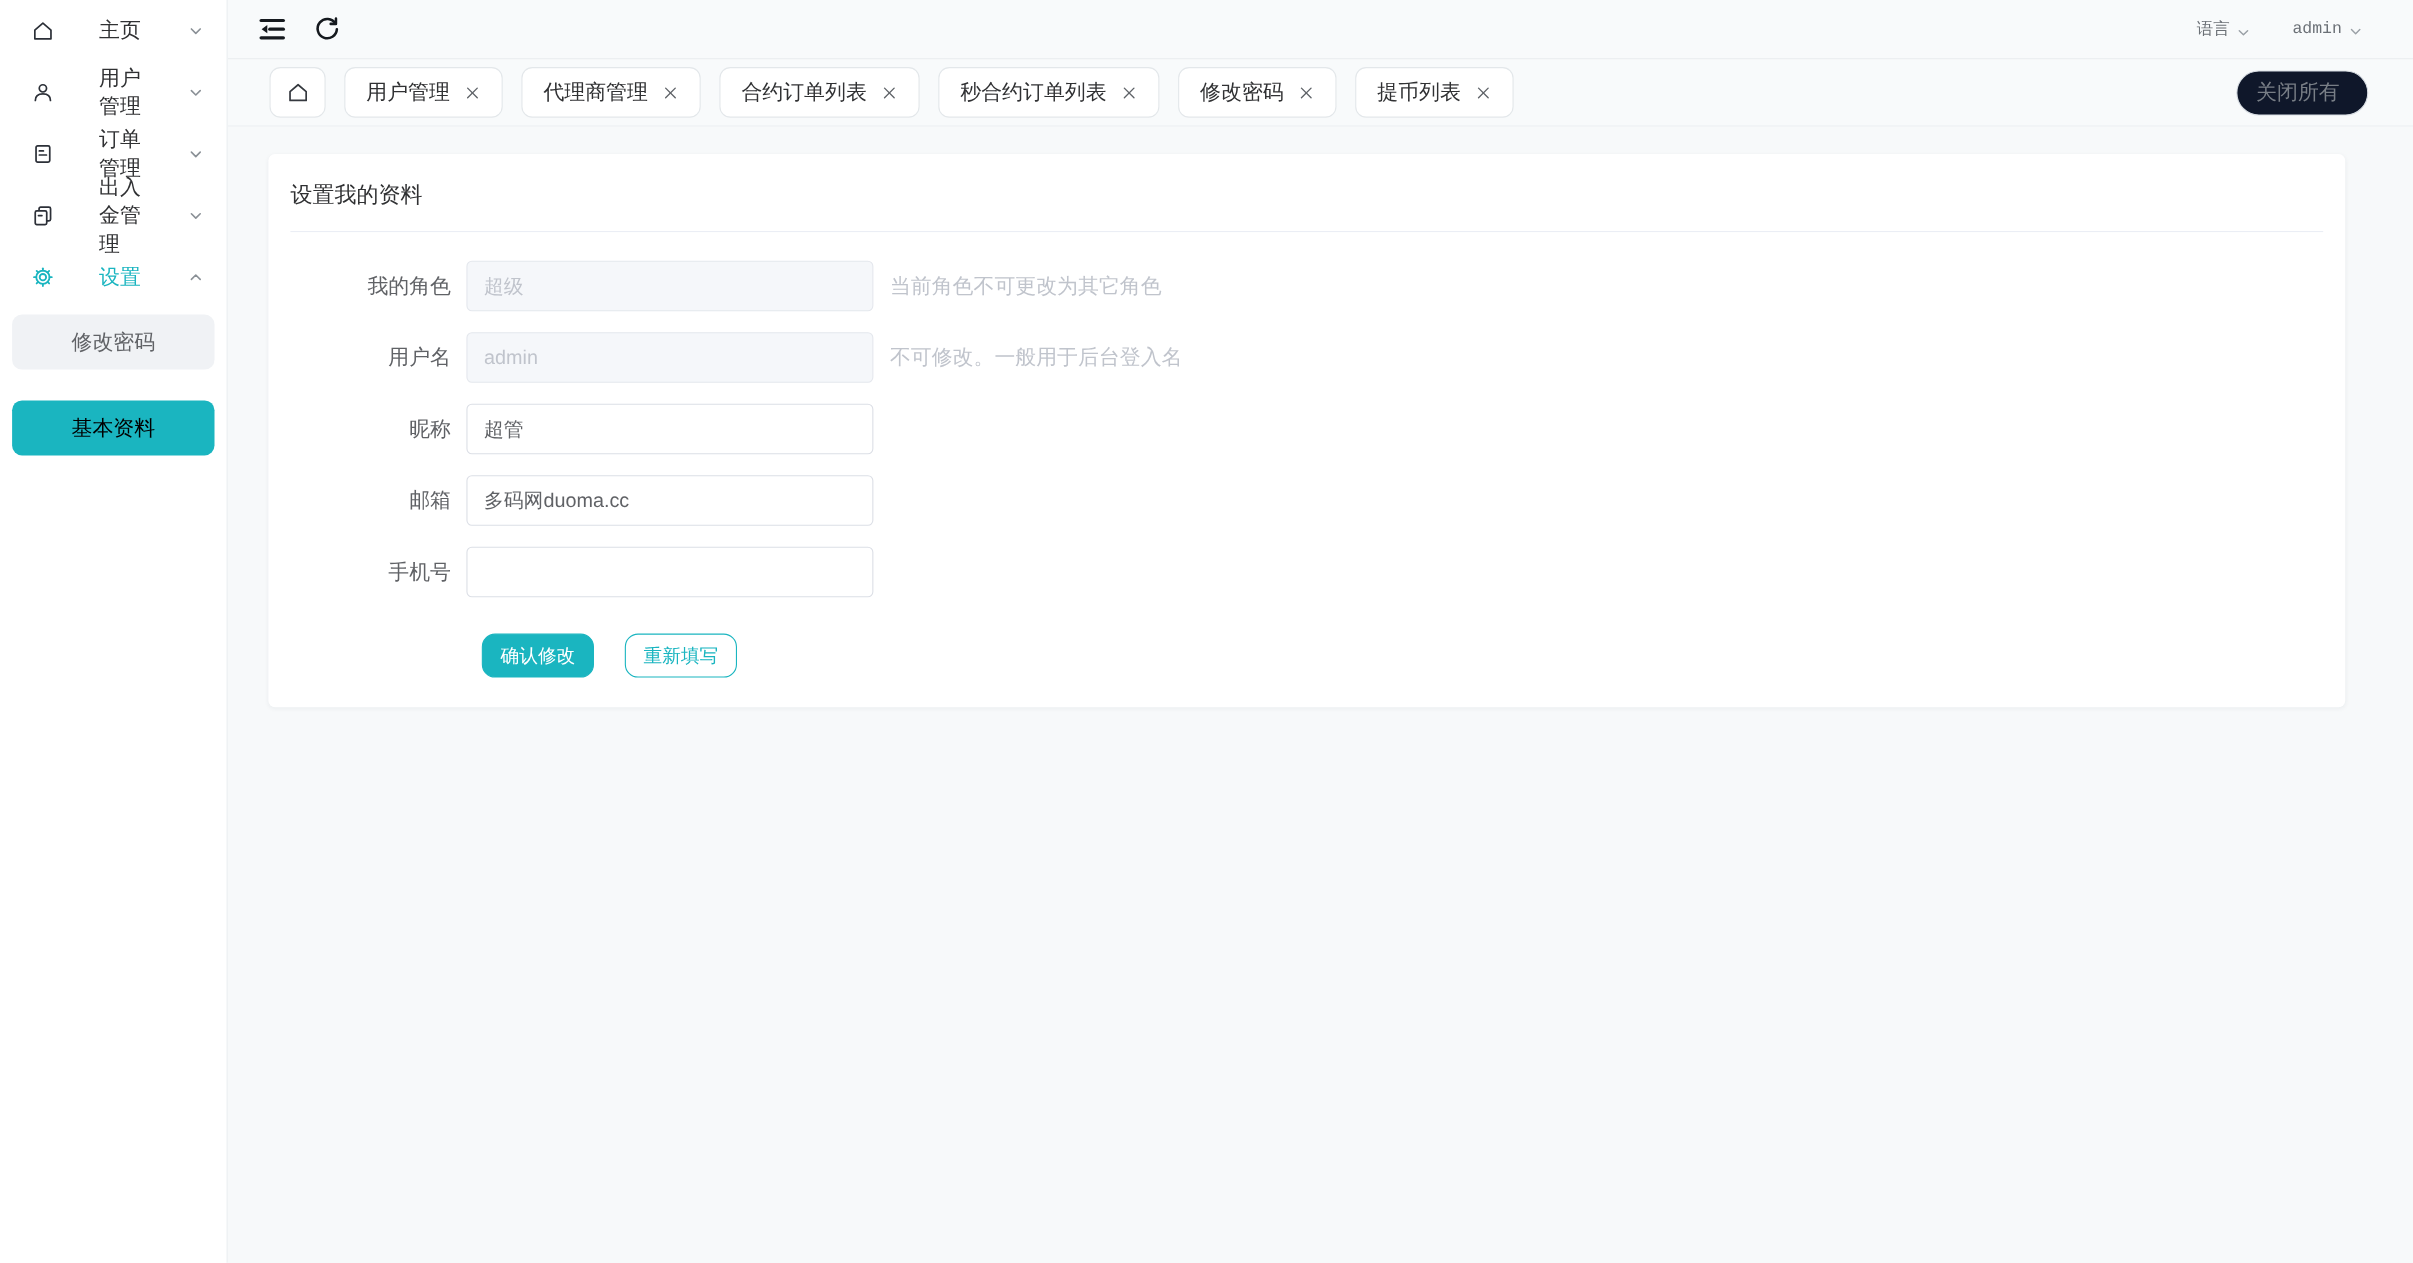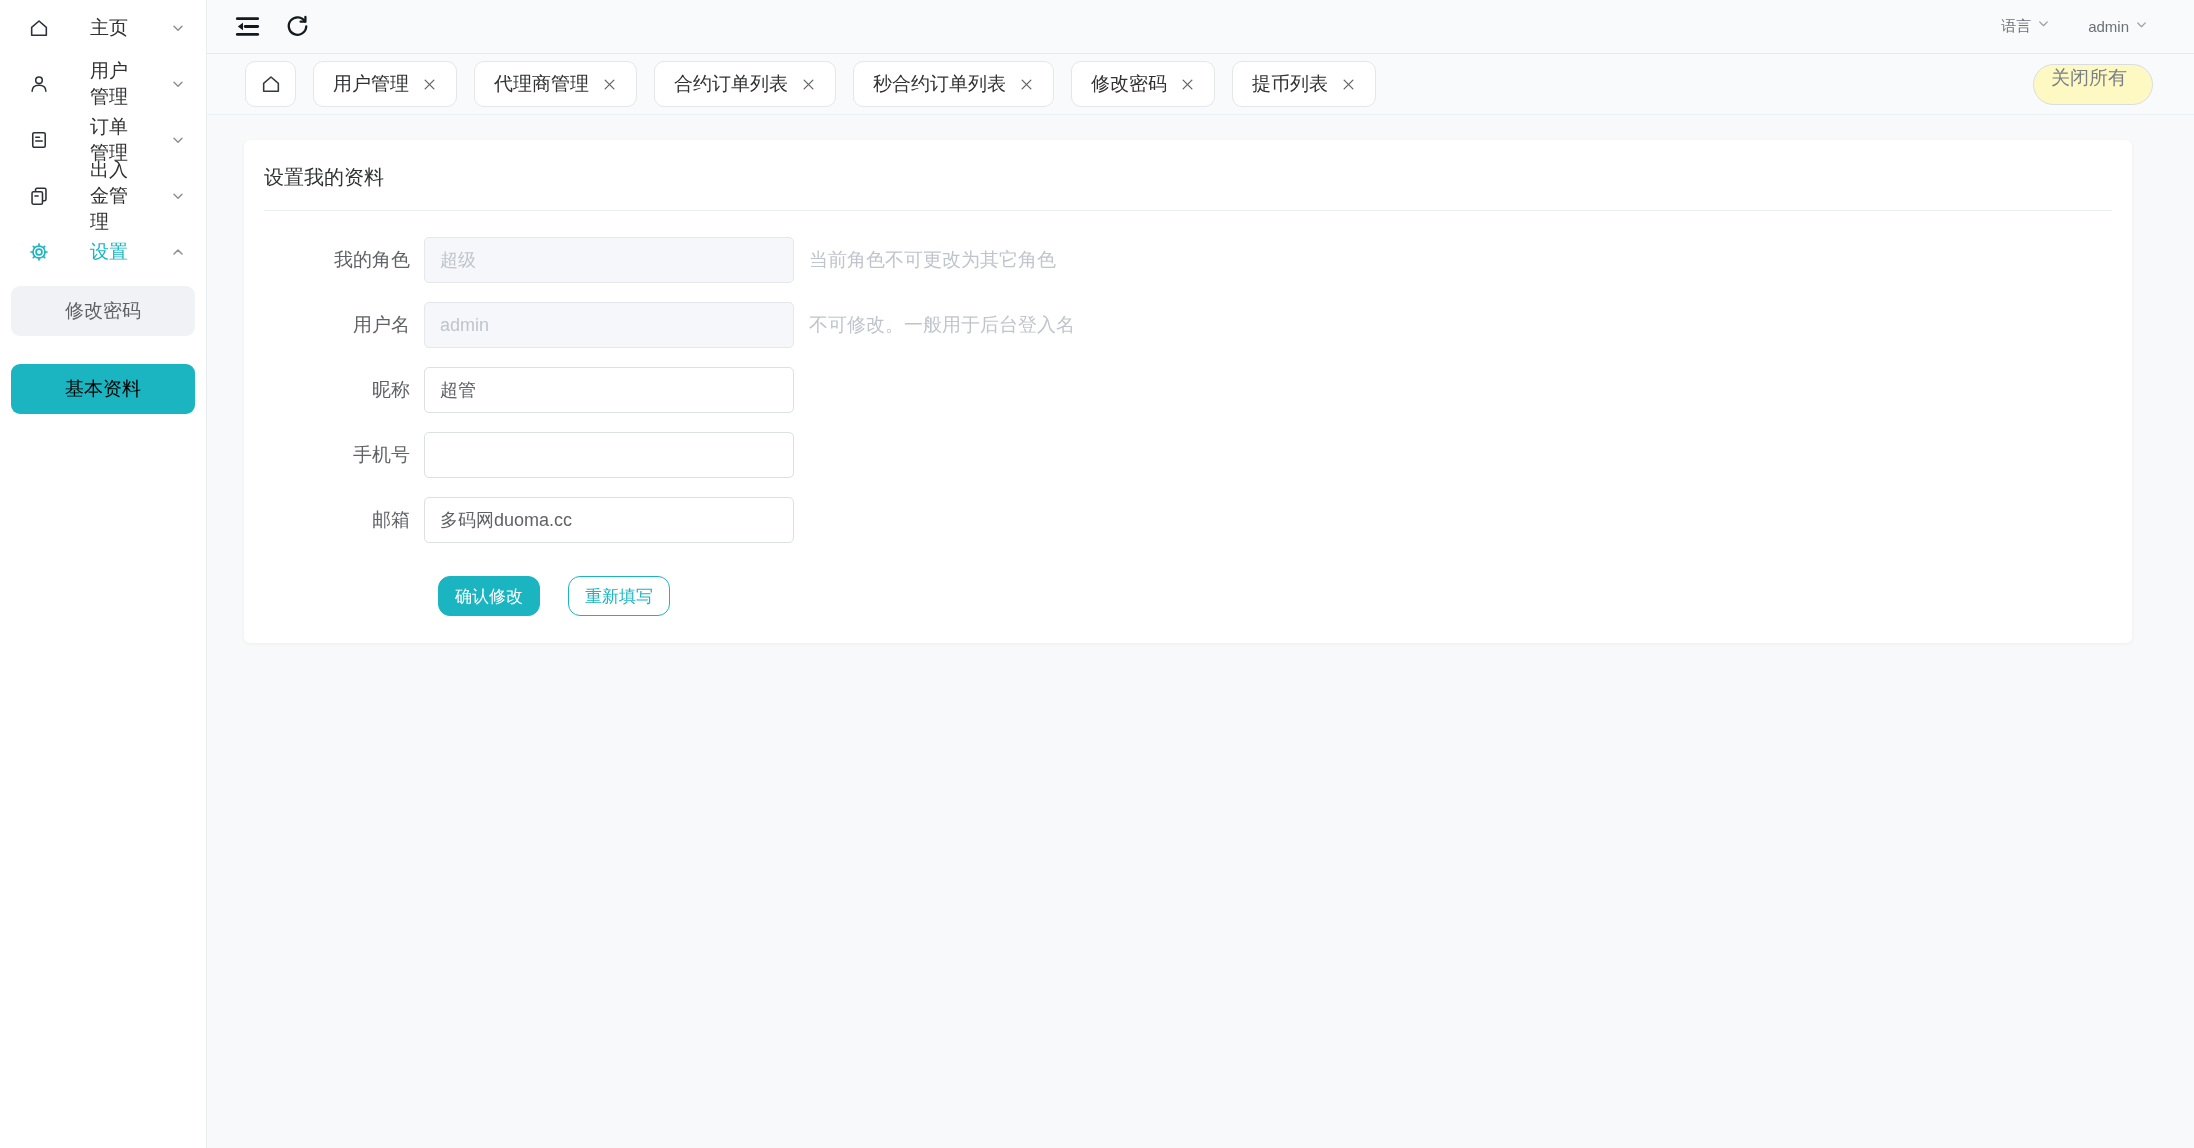--- a/index.html
+++ b/index.html
@@ -48,39 +48,39 @@
   
   .main{margin-left:207px;height:1148px;display:flex;flex-direction:column;}
 
   .navbar{
     height:54px;background:#f8fafb;border-bottom:1px solid #e7eaed;
     display:flex;align-items:center;padding:0 46px 0 25px;flex:0 0 auto;
   }
   .nav-icon-btn{width:30px;height:30px;display:flex;align-items:center;justify-content:center;
     cursor:pointer;color:#15191e;margin-right:20px;background:none;border:none;}
   .nav-spacer{flex:1;}
-  .nav-drop{display:flex;align-items:flex-start;font-size:15px;color:#6b7076;cursor:pointer;margin-left:38px;}
+  .nav-drop{display:flex;align-items:flex-end;font-size:15px;color:#6b7076;cursor:pointer;margin-left:38px;font-family:Liberation Mono, monospace;}
   .nav-drop .dd-chevron{width:13px;height:13px;margin-left:6px;color:#9aa0a6;}
 
   .tabbar{
     height:61px;background:#f8fafb;border-bottom:1px solid #edf0f2;
     display:flex;align-items:center;padding:0 41px 0 38px;flex:0 0 auto;
   }
   .tab{
     height:46px;background:#fff;border:1px solid #e3e7ea;border-radius:10px;
     display:flex;align-items:center;padding:0 19px;margin-right:17px;
     font-size:19px;color:var(--text-dark);cursor:pointer;white-space:nowrap;
   }
   .tab-home{width:51px;justify-content:center;padding:0;}
   .tab-home .home-glyph{width:22px;height:22px;color:#35393f;}
   .tab .tab-close{width:15px;height:15px;margin-left:13px;color:#5f6368;cursor:pointer;}
   .tab-spacer{flex:1;}
   .close-all{
-    height:41px;border:1px solid #d8dde3;border-radius:21px;background:#fef9c3;
-    display:flex;padding:0 17px;font-size:19px;color:#787e86;cursor:pointer;
+    height:41px;border:1px solid #d8dde3;border-radius:21px;background:#0f172a;
+    display:flex;align-items:center;padding:0 17px;font-size:19px;color:#787e86;cursor:pointer;
   }
   .close-all .tab-close{margin-left:8px;color:#787e86;}
 
   .content{flex:1;padding:25px 62px 0 37px;}
   .card{
     background:#fff;border-radius:6px;height:503px;
     box-shadow:0 1px 4px rgba(20,40,60,.05);
     padding:24px 20px 0 20px;
   }
   .card-title{font-size:20px;font-weight:400;color:var(--text-dark);}
@@ -339,27 +339,27 @@
           <input class="form-input" disabled="" value="admin" style="">
           <span class="form-hint">不可修改。一般用于后台登入名</span>
         </div>
 
         <div class="form-row">
           <label class="form-label">昵称</label>
           <input class="form-input" value="超管" style="">
         </div>
 
         <div class="form-row">
+          <label class="form-label">邮箱</label>
+          <input class="form-input" value="多码网duoma.cc" style="">
+        </div>
+
+        <div class="form-row">
           <label class="form-label">手机号</label>
           <input class="form-input" value="" style="">
-        </div>
-
-        <div class="form-row">
-          <label class="form-label">邮箱</label>
-          <input class="form-input" value="多码网duoma.cc" style="">
         </div>
 
         <div class="btn-row">
           <button class="btn btn-primary">确认修改</button>
           <button class="btn btn-plain">重新填写</button>
         </div>
 
       </div>
     </section>
   </div>

